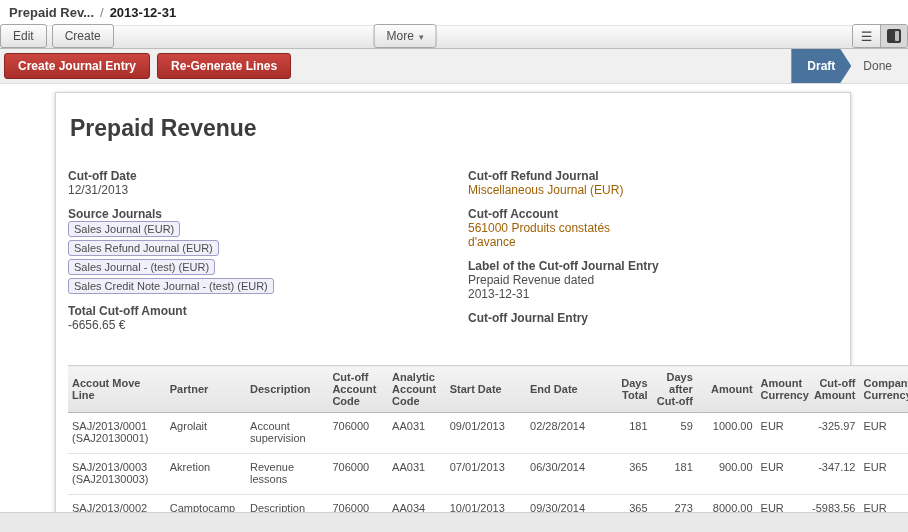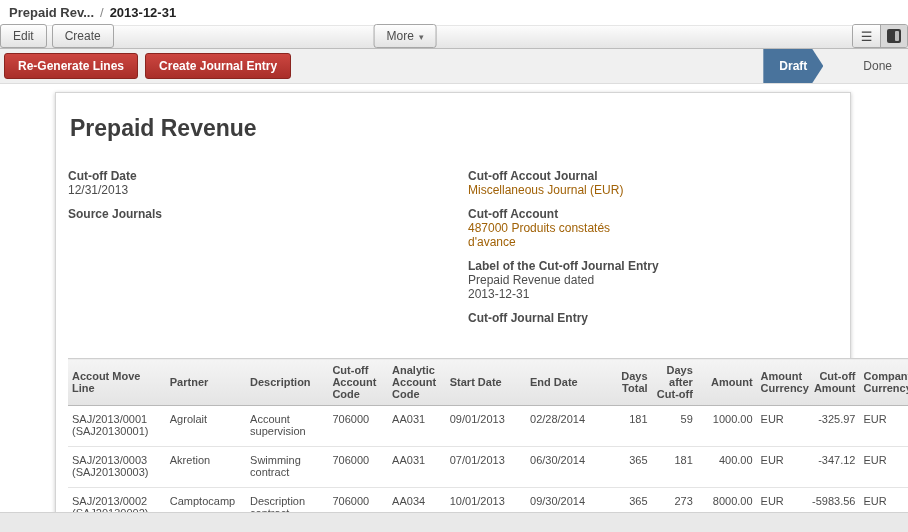--- a/index.html
+++ b/index.html
@@ -44,21 +44,21 @@
   .action-row {
     height:35px; display:flex; align-items:center; padding:0 0 0 4px;
     background:#f0f0f0; border-bottom:1px solid #dddddd;
   }
   .red-btn {
     background:linear-gradient(#cc4640,#a92e29);
     border:1px solid #8a2520; border-radius:3px;
     color:#fff; font-weight:bold; font-size:12px; padding:5px 13px; margin-right:7px; cursor:pointer;
     font-family:"Liberation Sans", sans-serif;
   }
-  .statusbar { margin-left:auto; display:flex; align-items:center; height:100%;gap:28px; }
+  .statusbar { margin-left:auto; display:flex; align-items:center; height:100%; }
   .status-draft {
     background:#49739c; color:#fff; font-weight:bold; font-size:12px;
     height:100%; line-height:34px; padding:0 16px 0 16px; cursor:pointer;
     clip-path:polygon(0 0, calc(100% - 11px) 0, 100% 50%, calc(100% - 11px) 100%, 0 100%);
   }
   .status-done { color:#555; font-size:12px; padding:0 16px 0 12px; cursor:pointer; }
 
   
   .content { height:414px; background:#fff; padding-top:8px; }
   .sheet {
@@ -120,51 +120,61 @@
     <button class="vs-btn">
         <span class="list-glyph">☰</span>
       </button>
     <button class="vs-btn active">
         <span class="form-glyph"></span>
       </button>
   </div>
 </div>
 
 <div class="action-row">
+  <button class="red-btn">Create Journal Entry</button>
   <button class="red-btn">Re-Generate Lines</button>
-  <button class="red-btn">Create Journal Entry</button>
   <div class="statusbar">
     <span class="status-draft">Draft</span>
     <span class="status-done">Done</span>
   </div>
 </div>
 
 <div class="content">
   <div class="sheet">
     <div class="sheet-title">Prepaid Revenue</div>
 
     <div class="form-grid">
       <div class="col-left">
         <div class="field-row">
           <span class="f-label">Cut-off Date</span>
           <span class="f-value">12/31/2013</span>
         </div>
         <div class="field-row">
           <span class="f-label">Source Journals</span>
+          <span class="tags">
+            <span class="tag">Sales Journal (EUR)</span>
+            <span class="tag">Sales Refund Journal (EUR)</span>
+            <span class="tag">Sales Journal - (test) (EUR)</span>
+            <span class="tag">Sales Credit Note Journal - (test) (EUR)</span>
+          </span>
+        </div>
+        <div class="field-row">
+          <span class="f-label">Total Cut-off Amount</span>
+          <span class="f-value">-6656.65 €</span>
         </div>
       </div>
 
       <div class="col-right">
         <div class="field-row">
-          <span class="f-label">Cut-off Accout Journal</span>
+          <span class="f-label">Cut-off Refund Journal</span>
           <span class="f-value link-value">Miscellaneous Journal (EUR)</span>
         </div>
         <div class="field-row">
           <span class="f-label">Cut-off Account</span>
-          <span class="f-value link-value">487000 Produits constatés d'avance</span>
+          <span class="f-value link-value">561000 Produits constatés d'avance</span>
         </div>
         <div class="field-row">
           <span class="f-label">Label of the Cut-off Journal Entry</span>
           <span class="f-value">Prepaid Revenue dated 2013-12-31</span>
         </div>
         <div class="field-row">
           <span class="f-label">Cut-off Journal Entry</span>
           <span class="f-value"></span>
         </div>
       </div>
@@ -216,28 +226,28 @@
             <td class="num">181</td>
             <td class="num">59</td>
             <td class="num">1000.00</td>
             <td>EUR</td>
             <td class="num">-325.97</td>
             <td>EUR</td>
           </tr>
           <tr class="line-row">
             <td>SAJ/2013/0003 (SAJ20130003)</td>
             <td>Akretion</td>
-            <td>Swimming contract</td>
+            <td>Revenue lessons</td>
             <td>706000</td>
             <td>AA031</td>
             <td>07/01/2013</td>
             <td>06/30/2014</td>
             <td class="num">365</td>
             <td class="num">181</td>
-            <td class="num">400.00</td>
+            <td class="num">900.00</td>
             <td>EUR</td>
             <td class="num">-347.12</td>
             <td>EUR</td>
           </tr>
           <tr class="line-row">
             <td>SAJ/2013/0002 (SAJ20130002)</td>
             <td>Camptocamp</td>
             <td>Description contract</td>
             <td>706000</td>
             <td>AA034</td>

